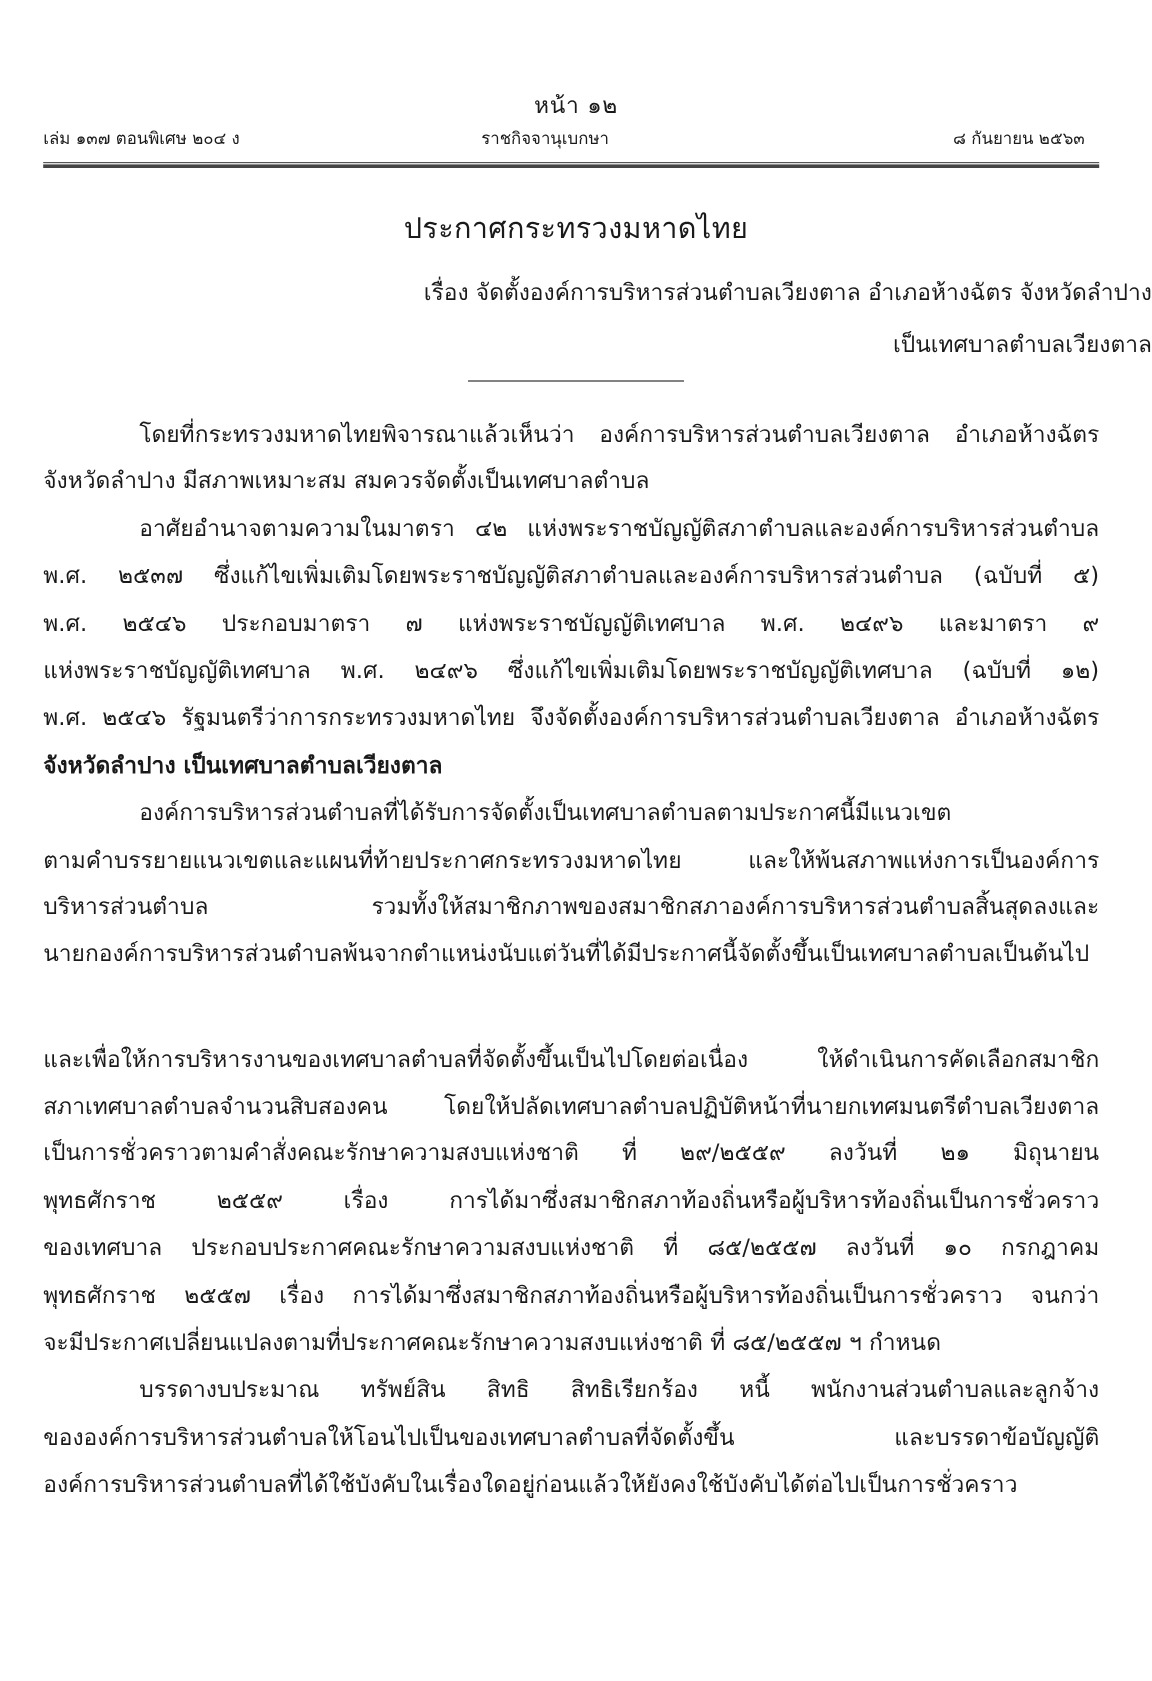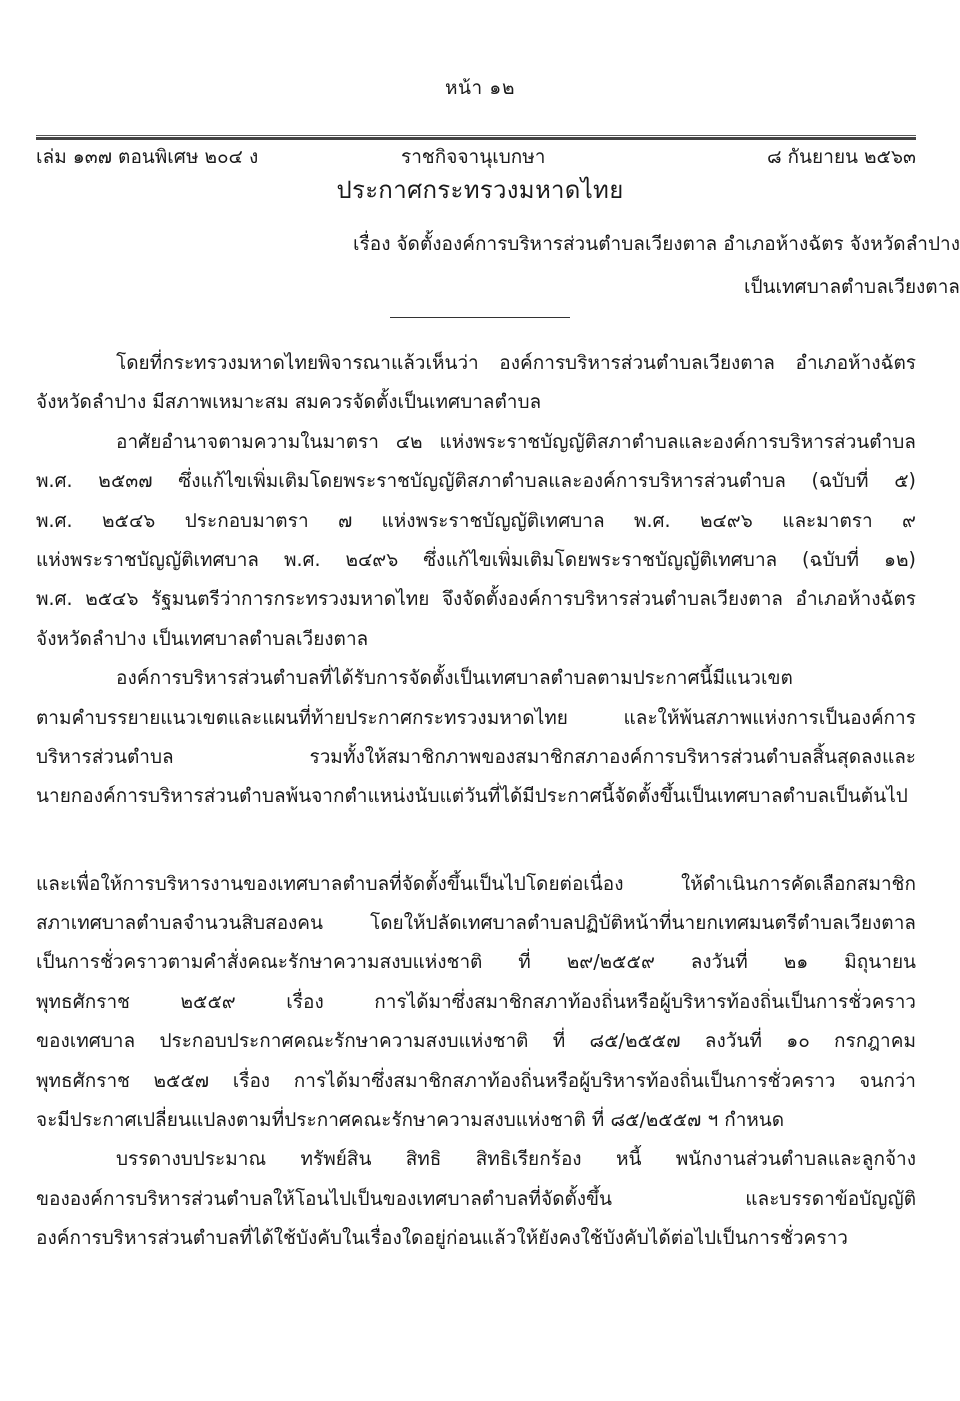--- a/index.html
+++ b/index.html
@@ -8,27 +8,26 @@
       font-family: "DejaVu Sans", "Liberation Sans", sans-serif;
       color: #1a1a1a;
     }
     .page { position: absolute; left: 0; top: 0; width: 780px; height: 1401px; }
     .page-number {
       position: absolute; top: 72px; left: 0; width: 960px; text-align: center;
       font-size: 19px; letter-spacing: 0.5px;
     }
     .header-line {
       position: absolute; top: 104px; left: 36px; width: 880px; height: 30px;
-      font-size: 19px;
-      margin-top: 37px;
+      font-size: 14px;
     }
     .header-line span { position: absolute; top: 0; white-space: nowrap; }
     .h-vol { left: 0; }
     .h-gazette { left: 365px; }
-    .h-date { right: 0; }
+    .h-date { right: 12px; }
     .rule-thin {
       position: absolute; top: 135px; left: 36px; width: 880px; height: 1px; background: #555;
     }
     .rule-thick {
       position: absolute; top: 137px; left: 36px; width: 880px; height: 3px; background: #444;
     }
     .title {
       position: absolute; top: 170px; left: 0; width: 960px; text-align: center;
       font-size: 24px; letter-spacing: 0.3px;
     }
@@ -74,21 +73,21 @@
     <div class="para">
       <span class="line indent" style="display: block;">โดยที่กระทรวงมหาดไทยพิจารณาแล้วเห็นว่า  องค์การบริหารส่วนตำบลเวียงตาล  อำเภอห้างฉัตร</span>
       <span class="line last" style="display: block;">จังหวัดลำปาง  มีสภาพเหมาะสม  สมควรจัดตั้งเป็นเทศบาลตำบล</span>
     </div>
     <div class="para">
       <span class="line indent" style="display: block;">อาศัยอำนาจตามความในมาตรา  ๔๒  แห่งพระราชบัญญัติสภาตำบลและองค์การบริหารส่วนตำบล</span>
       <span class="line" style="display: block;">พ.ศ.  ๒๕๓๗  ซึ่งแก้ไขเพิ่มเติมโดยพระราชบัญญัติสภาตำบลและองค์การบริหารส่วนตำบล  (ฉบับที่  ๕)</span>
       <span class="line" style="display: block;">พ.ศ.  ๒๕๔๖  ประกอบมาตรา  ๗  แห่งพระราชบัญญัติเทศบาล  พ.ศ.  ๒๔๙๖  และมาตรา  ๙</span>
       <span class="line" style="display: block;">แห่งพระราชบัญญัติเทศบาล  พ.ศ.  ๒๔๙๖  ซึ่งแก้ไขเพิ่มเติมโดยพระราชบัญญัติเทศบาล  (ฉบับที่  ๑๒)</span>
       <span class="line" style="display: block;">พ.ศ.  ๒๕๔๖  รัฐมนตรีว่าการกระทรวงมหาดไทย  จึงจัดตั้งองค์การบริหารส่วนตำบลเวียงตาล  อำเภอห้างฉัตร</span>
-      <span class="line last" style="display: block;">จังหวัดลำปาง  เป็นเทศบาลตำบลเวียงตาล</span>
+      <span class="line last" style="display: block; font-weight: bold;">จังหวัดลำปาง  เป็นเทศบาลตำบลเวียงตาล</span>
     </div>
     <div class="para">
       <span class="line indent" style="display: block;">องค์การบริหารส่วนตำบลที่ได้รับการจัดตั้งเป็นเทศบาลตำบลตามประกาศนี้มีแนวเขต</span>
       <span class="line" style="display: block;">ตามคำบรรยายแนวเขตและแผนที่ท้ายประกาศกระทรวงมหาดไทย  และให้พ้นสภาพแห่งการเป็นองค์การ</span>
       <span class="line" style="display: block;">บริหารส่วนตำบล  รวมทั้งให้สมาชิกภาพของสมาชิกสภาองค์การบริหารส่วนตำบลสิ้นสุดลงและ</span>
       <span class="line" style="display: block;">นายกองค์การบริหารส่วนตำบลพ้นจากตำแหน่งนับแต่วันที่ได้มีประกาศนี้จัดตั้งขึ้นเป็นเทศบาลตำบลเป็นต้นไป</span>
       <span class="line" style="display: block; margin-top: 48px;">และเพื่อให้การบริหารงานของเทศบาลตำบลที่จัดตั้งขึ้นเป็นไปโดยต่อเนื่อง  ให้ดำเนินการคัดเลือกสมาชิก</span>
       <span class="line" style="display: block;">สภาเทศบาลตำบลจำนวนสิบสองคน  โดยให้ปลัดเทศบาลตำบลปฏิบัติหน้าที่นายกเทศมนตรีตำบลเวียงตาล</span>
       <span class="line" style="display: block;">เป็นการชั่วคราวตามคำสั่งคณะรักษาความสงบแห่งชาติ  ที่  ๒๙/๒๕๕๙  ลงวันที่  ๒๑  มิถุนายน</span>
       <span class="line" style="display: block;">พุทธศักราช  ๒๕๕๙  เรื่อง  การได้มาซึ่งสมาชิกสภาท้องถิ่นหรือผู้บริหารท้องถิ่นเป็นการชั่วคราว</span>

